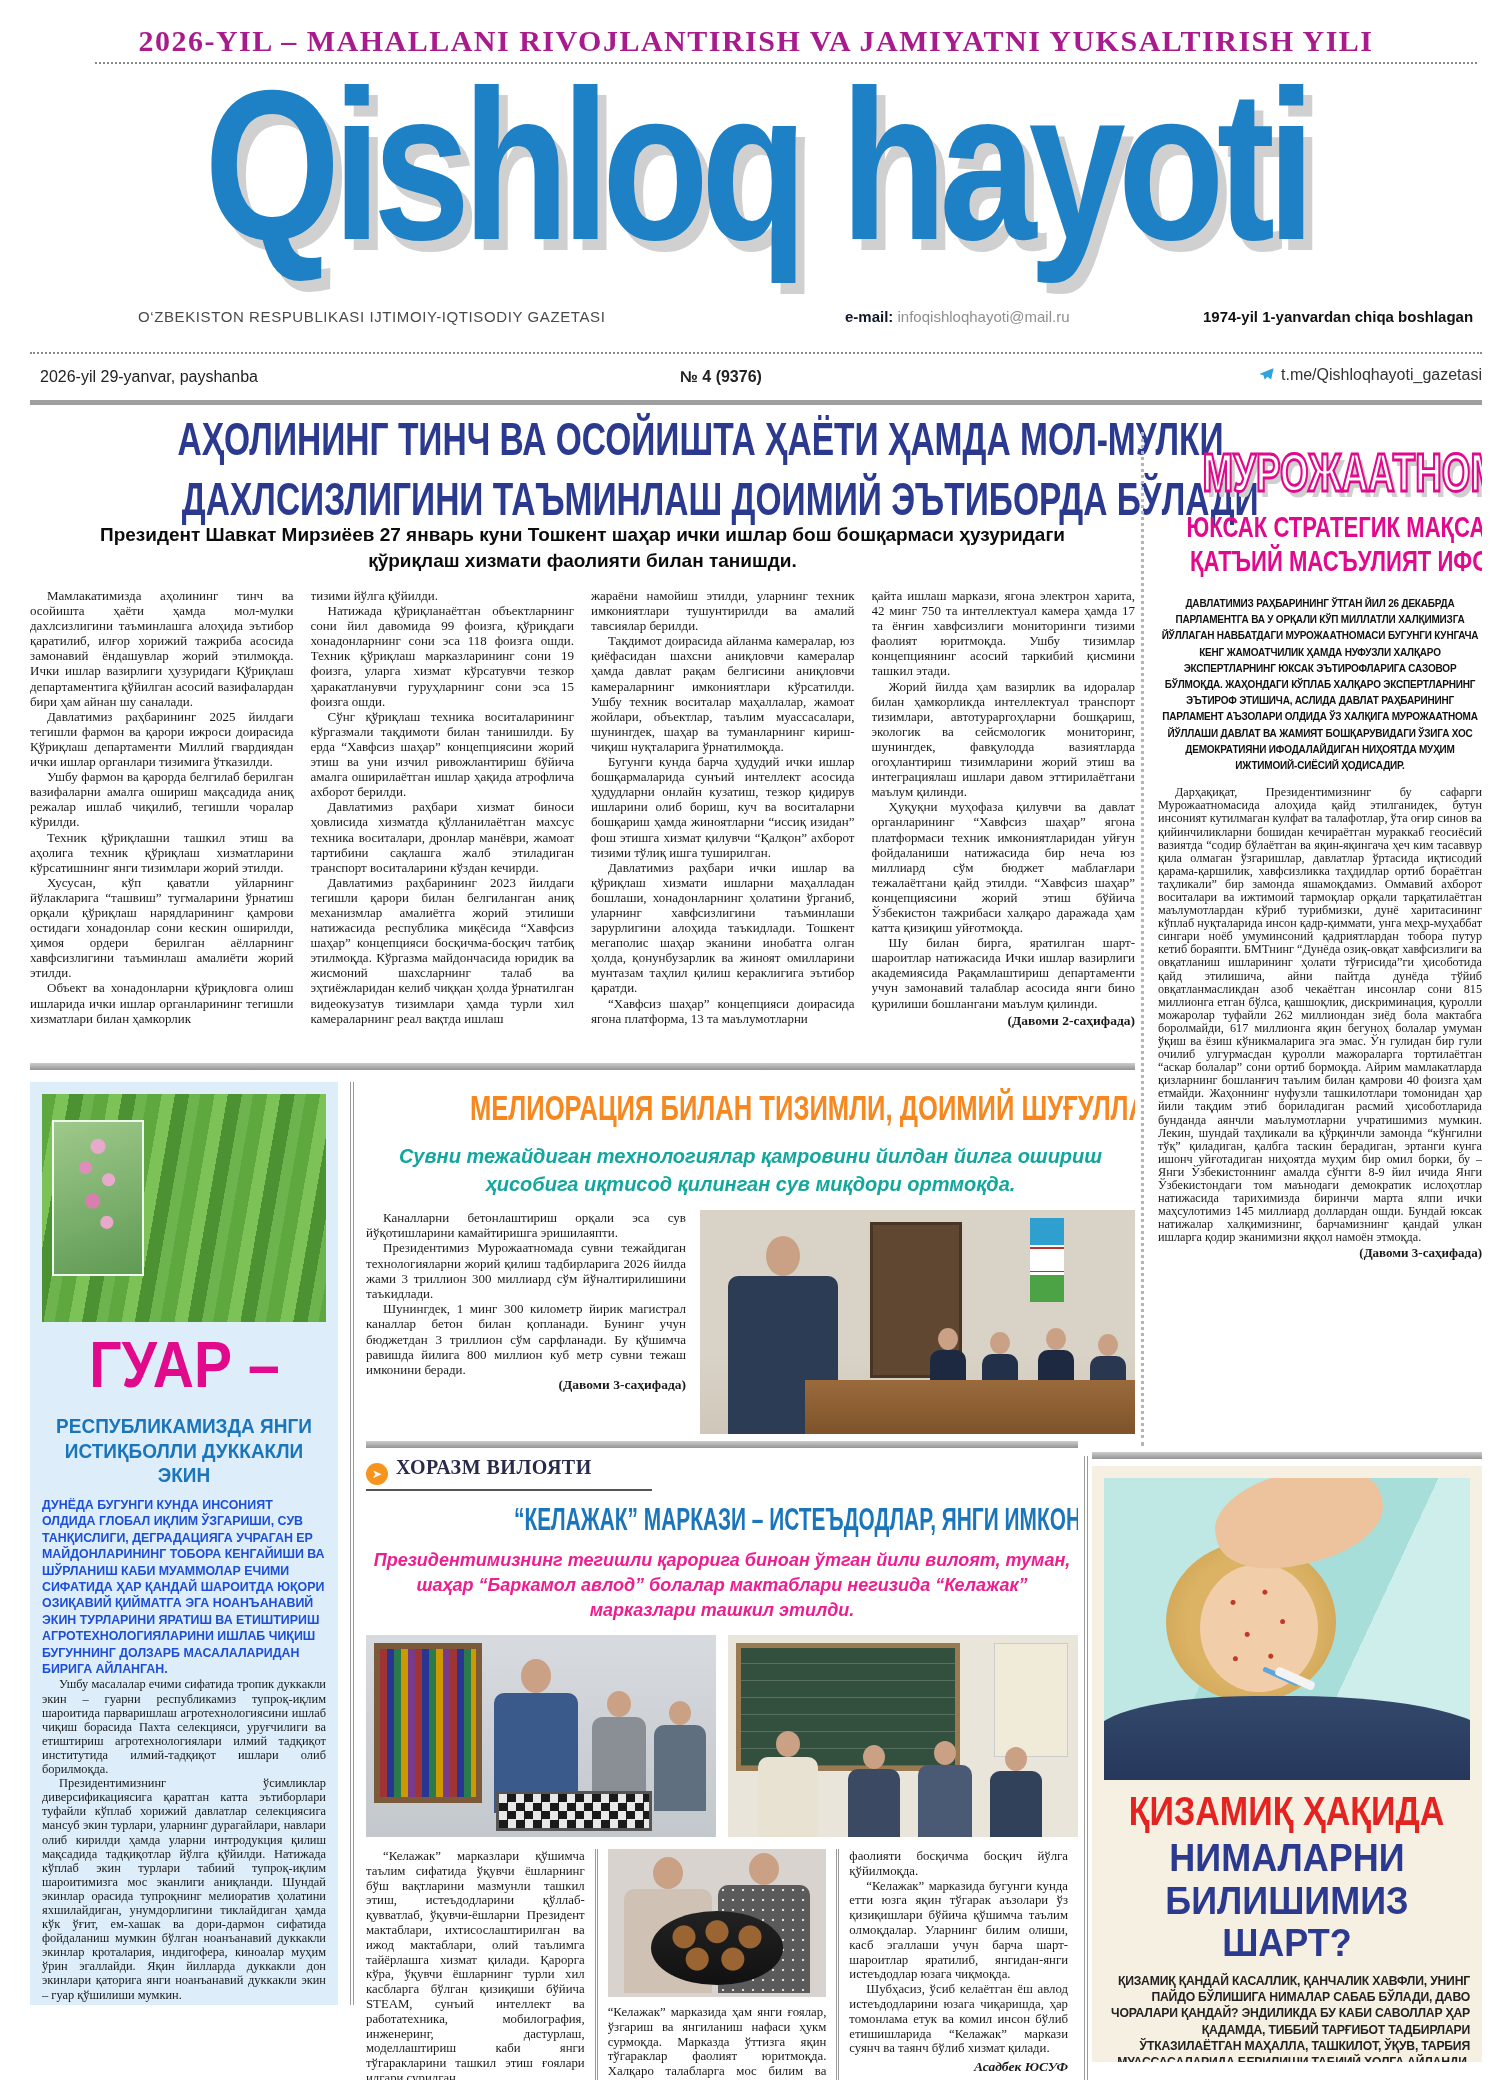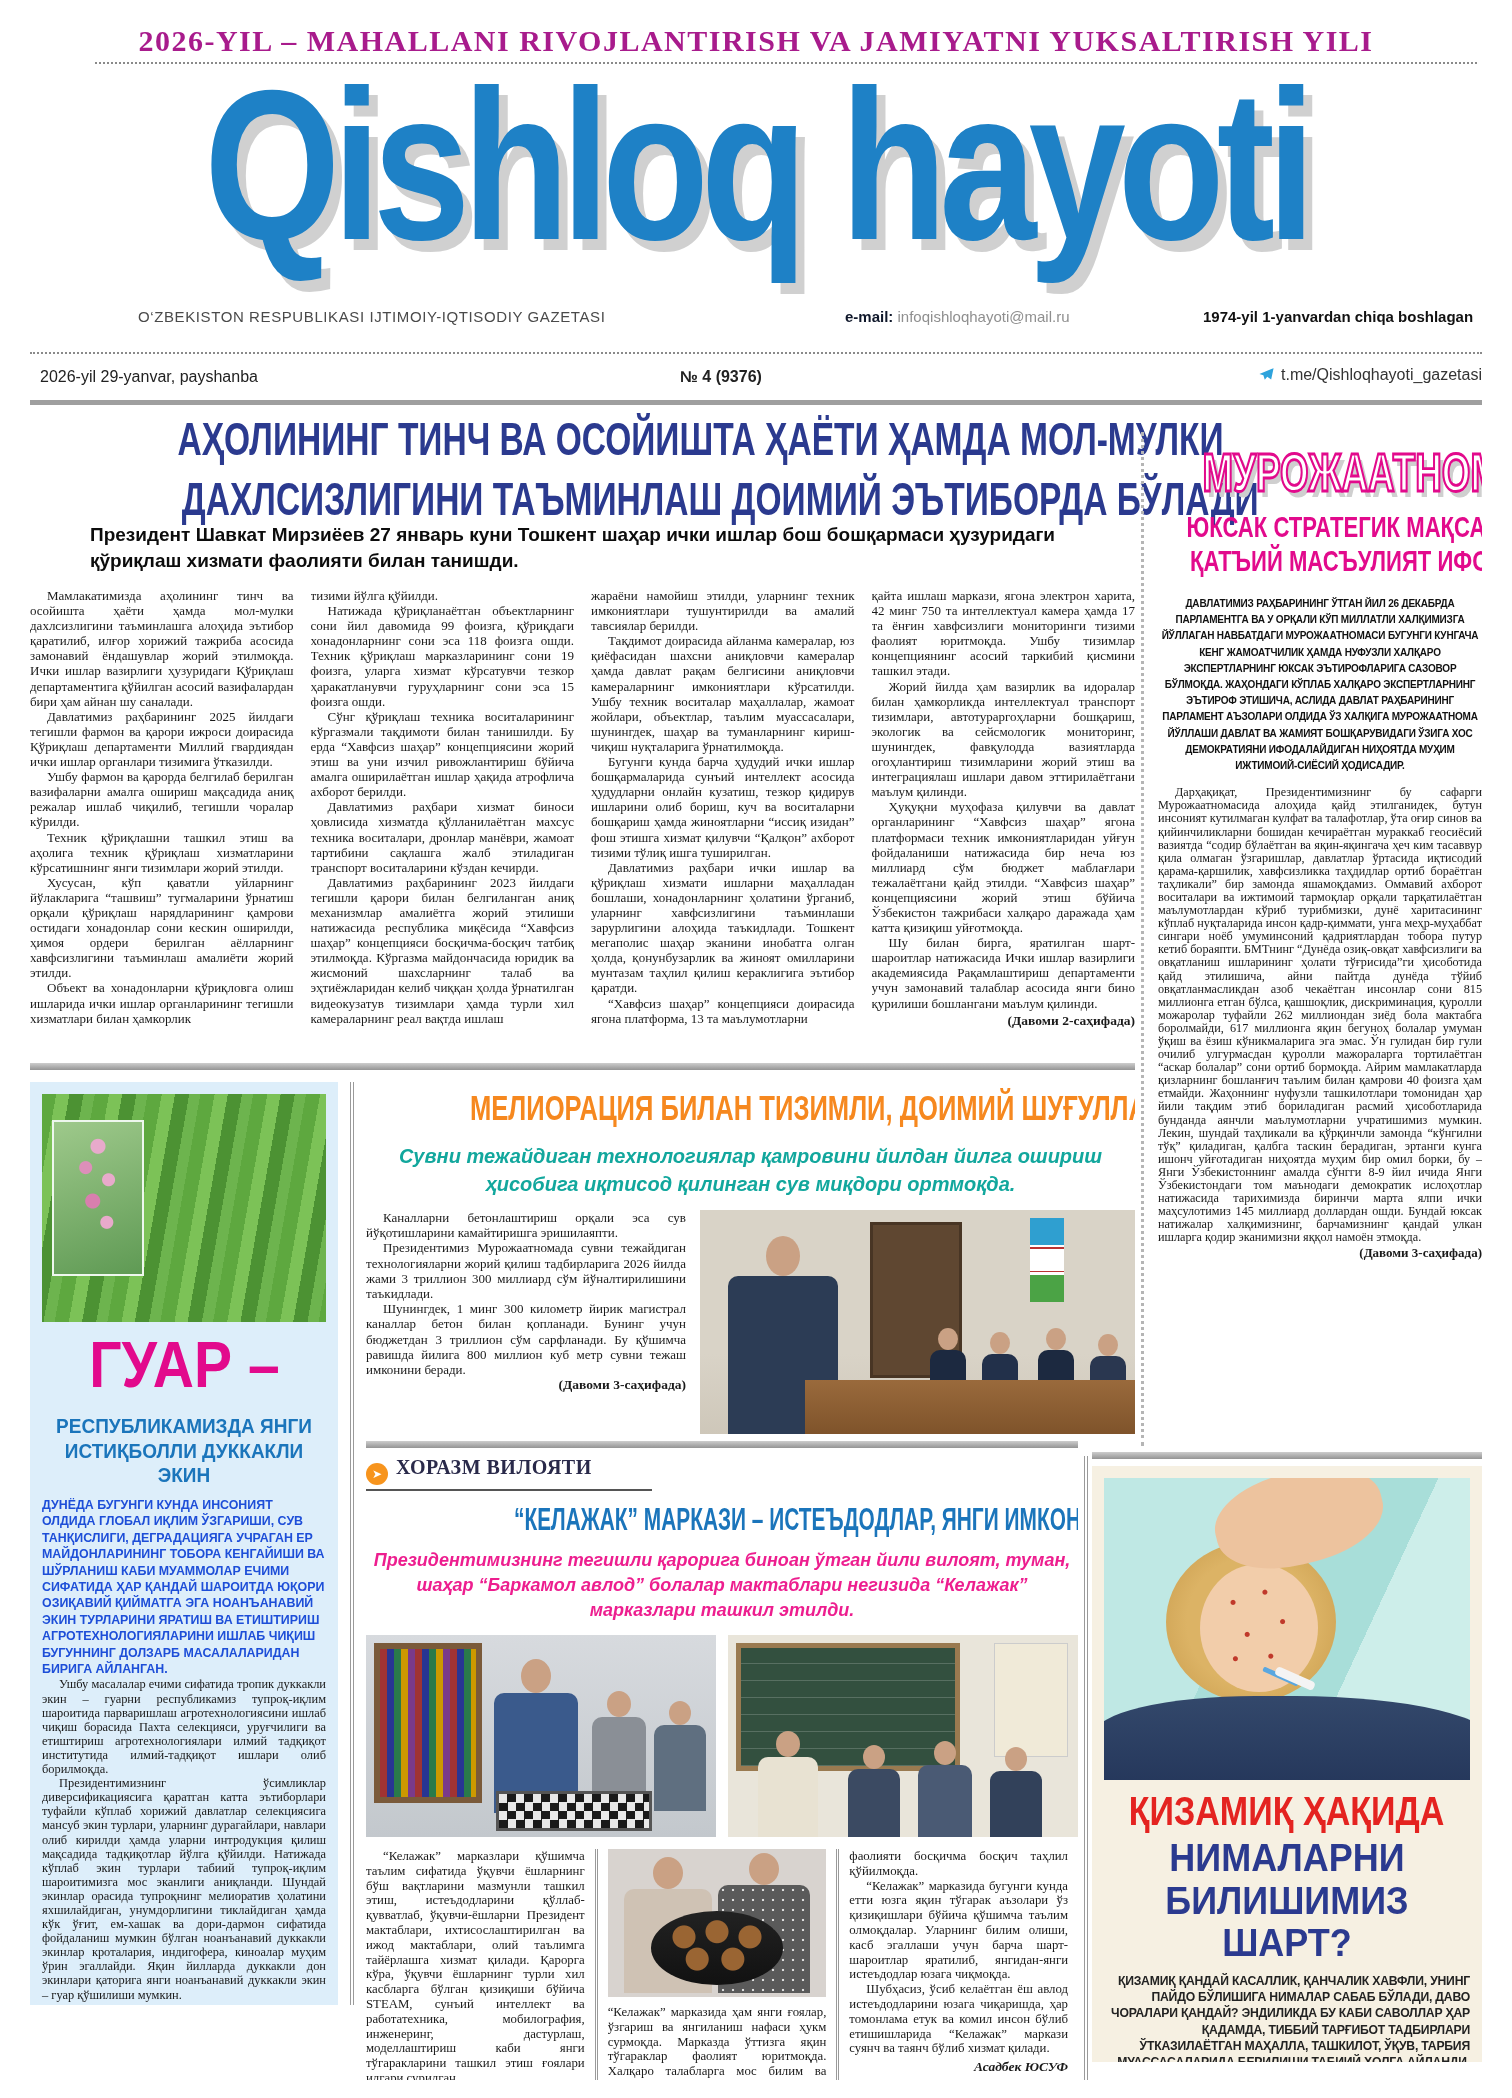--- a/index.html
+++ b/index.html
@@ -35,21 +35,21 @@
   .body-serif{font-family:"Liberation Serif",serif;}
   .body-serif p{margin:0;text-indent:17px;}
   .justify{text-align:justify;}
   .no-first-indent p:first-child{text-indent:0;}
   .cont{font-family:"Liberation Serif",serif;font-weight:bold;text-align:right;}
 
   
   .lead-headline{top:414px;left:30px;width:1105px;text-align:center;color:#2b3a8f;
         font-weight:bold;line-height:50px;}
   .lead-headline .scx{font-size:43px;transform:scale(.78,1.08);}
-  .lead-deck{top:522px;left:90px;width:985px;text-align:left;font-weight:bold;
+  .lead-deck{top:522px;left:90px;width:985px;text-align:center;font-weight:bold;
         font-size:19px;line-height:26px;color:#0c0c0c;}
   .lead-cols{top:588px;left:30px;width:1105px;height:474px;display:flex;gap:17px;overflow:hidden;}
   .lead-cols .col{flex:1 1 0;font-size:13px;line-height:15.1px;overflow:hidden;}
   .lead-cols .cont{font-size:13.5px;margin-top:2px;}
 
   
   .vsep-main{left:1141px;top:432px;height:1014px;border-left:3px dotted #b5b5b5;width:0;}
   .muro{left:1158px;top:442px;width:324px;height:1008px;overflow:hidden;}
   .muro-h1{text-align:center;margin-top:4px;}
   .muro-h1 .scx{font-size:46px;font-weight:900;transform:scale(.8,1.15);color:#fff;
@@ -381,21 +381,21 @@
             <div class="torso" style="width:92px;height:108px;background:#5a5a5a;background-image:radial-gradient(#dddddd 1px,transparent 1.6px);background-size:10px 10px;"></div>
           </div>
           <div class="tray"></div>
         </div>
         <div>
             <p>“Келажак” марказида ҳам янги ғоялар, ўзгариш ва янгиланиш нафаси ҳукм сурмоқда. Марказда ўттизга яқин тўгараклар фаолият юритмоқда. Халқаро талабларга мос билим ва касбларни ривожлантиришга қаратилган тўгараклар</p>
           </div>
       </div>
       <div class="kel-col no-first-indent">
         <div>
-            <p>фаолияти босқичма босқич таҳлил қўйилмоқда.</p>
+            <p>фаолияти босқичма босқич йўлга қўйилмоқда.</p>
             <p>“Келажак” марказида бугунги кунда етти юзга яқин тўгарак аъзолари ўз қизиқишлари бўйича қўшимча таълим олмоқдалар. Уларнинг билим олиши, касб эгаллаши учун барча шарт-шароитлар яратилиб, янгидан-янги истеъдодлар юзага чиқмоқда.</p>
             <p>Шубҳасиз, ўсиб келаётган ёш авлод истеъдодларини юзага чиқаришда, ҳар томонлама етук ва комил инсон бўлиб етишишларида “Келажак” маркази суянч ва таянч бўлиб хизмат қилади.</p>
           </div>
         <div class="byline">Асадбек ЮСУФ</div>
       </div>
     </div>
   </div>
 
   <div class="abs qizamiq">
     <div class="child-photo">

